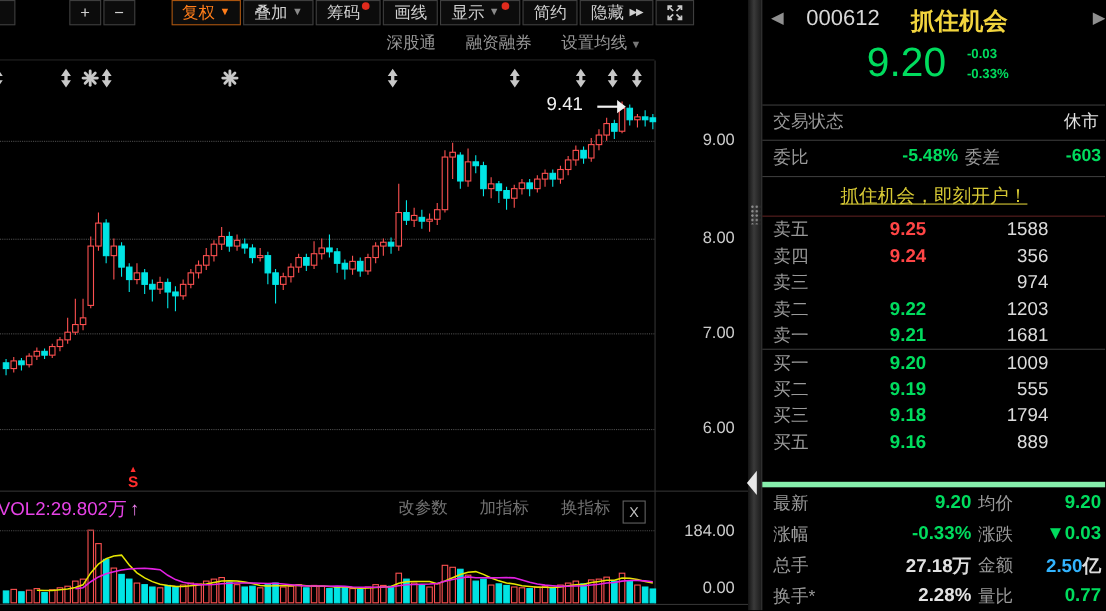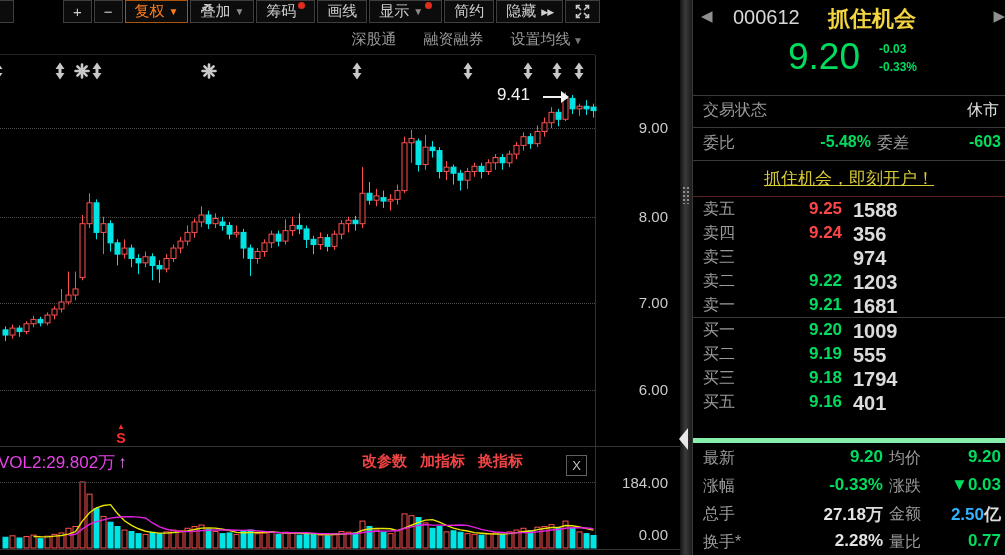--- a/index.html
+++ b/index.html
@@ -2,46 +2,46 @@
 <html><head>
 <meta charset="utf-8">
 <style>
   html,body{margin:0;padding:0;background:#000;}
   #stage{position:relative;width:1005px;height:555px;background:#000;overflow:hidden;
          font-family:"Liberation Sans","DejaVu Sans",sans-serif;}
   
   #toolbar{position:absolute;top:0;left:0;width:680px;height:24px;display:flex;align-items:flex-start;padding-left:63px;box-sizing:border-box;}
   .tbtn{height:23px;box-sizing:border-box;border:1px solid #3e3e3e;background:#0c0c0c;color:#d0d0d0;
         font-size:15px;display:flex;align-items:center;padding:0 9px;margin-right:2px;position:relative;white-space:nowrap;cursor:default;}
-  .tbtn.accent{color:#ff7d1a;border-color:#a9540f;}
+  .tbtn.accent{color:#ff7d1a;border-color:#a9540f;margin-left:31px;}
   .tbtn .caret{font-size:10px;color:#8a8a8a;margin-left:4px;}
   .tbtn.accent .caret{color:#ff7d1a;}
   .tbtn .chev{font-size:9px;letter-spacing:-1px;margin-left:5px;color:#d0d0d0;}
   .tbtn .dot{width:7px;height:7px;border-radius:50%;background:#e02b1d;display:inline-block;margin-left:2px;position:relative;top:-6px;}
   #btn-fragment{position:absolute;top:0;left:-24px;width:38px;height:23px;border:1px solid #3e3e3e;background:#0c0c0c;box-sizing:border-box;}
   #subbar{position:absolute;top:24px;left:0;width:595px;height:31px;display:flex;justify-content:flex-end;align-items:center;
           gap:27px;padding-right:12px;box-sizing:border-box;color:#989898;font-size:15px;border-bottom:1px solid #232323;}
-  .sublink{white-space:nowrap;cursor:default;font-family:Liberation Serif, serif;}
+  .sublink{white-space:nowrap;cursor:default;}
   .sublink .caret{font-size:10px;color:#777;}
   
   .grid{position:absolute;left:0;width:595px;height:0;border-top:1px dotted #4b4b4b;}
   .ylab{position:absolute;left:598px;width:70px;text-align:right;color:#cbcbcb;font-size:15px;}
   #v-border{position:absolute;left:595px;top:55px;height:494px;width:0;border-left:1px solid #333;}
   .hline-left{position:absolute;left:0;width:680px;height:0;border-top:1px solid #333;}
   #chart-svg{position:absolute;left:0;top:0;width:680px;height:555px;}
   #annot{position:absolute;left:468px;top:85px;width:62px;text-align:right;color:#f2f2f2;font-size:17px;}
   #annot-arrow-line{position:absolute;left:543px;top:96px;width:20px;height:2px;background:#f2f2f2;}
   #annot-arrow-head{position:absolute;left:561px;top:91px;width:0;height:0;border-top:6px solid transparent;border-bottom:6px solid transparent;border-left:8px solid #f2f2f2;}
   #sig{position:absolute;left:110px;top:423px;width:22px;text-align:center;color:#ff2d2d;line-height:1;}
   #sig .hat{font-size:8px;display:block;}
   #sig .s{font-size:14px;font-weight:bold;display:block;}
   
   #vol-label{position:absolute;left:-2px;top:451px;color:#e743e7;font-size:17px;white-space:nowrap;}
   #vol-label .up{color:#f080f0;margin-left:3px;}
-  #vol-links{position:absolute;left:362px;top:452px;display:flex;gap:13px;color:#ef4444;font-size:15px;font-weight:bold;}
+  #vol-links{position:absolute;left:362px;top:452px;display:flex;gap:29px;color:#737373;font-size:15px;}
   #vol-close{position:absolute;left:566px;top:455px;width:21px;height:21px;border:1px solid #616161;color:#c0c0c0;
              font-size:13px;display:flex;align-items:center;justify-content:center;box-sizing:border-box;}
   
   #splitter{position:absolute;left:680px;top:0;width:12px;height:555px;background:linear-gradient(90deg,#141414,#3a3a3a 45%,#1b1b1b);}
   #grip{position:absolute;left:2px;top:186px;width:9px;height:18px;
         background-image:radial-gradient(#8d8d8d 1px,transparent 1.2px);background-size:4px 4px;}
   #collapse-arrow{position:absolute;left:-1px;top:428px;width:0;height:0;
         border-top:11px solid transparent;border-bottom:11px solid transparent;border-right:9px solid #e8e8e8;}
   
   #panel{position:absolute;left:692px;top:0;width:313px;height:555px;border-left:1px solid #3a3a3a;box-sizing:border-box;}
@@ -63,21 +63,21 @@
   #weicha-val{position:absolute;right:4px;font-weight:bold;font-size:16px;}
   
   #ad-row{position:absolute;top:160px;left:0;width:100%;height:37px;display:flex;align-items:center;justify-content:center;
           border-bottom:1px solid #5a2020;box-sizing:border-box;}
   #ad-link{color:#d9cb35;font-size:17px;text-decoration:underline;}
   
   #order-book{position:absolute;top:197px;left:0;width:100%;}
   .orow{position:relative;height:24px;}
   .orow .ol{position:absolute;left:10px;top:2px;color:#9a9a9a;font-size:16px;}
   .orow .op{position:absolute;left:60px;top:2px;width:145px;text-align:center;font-size:17px;font-weight:bold;}
-  .orow .ov{position:absolute;left:160px;top:2px;width:100px;font-size:20px;font-weight:bold;color:#dcdcdc;}
+  .orow .ov{position:absolute;left:160px;top:2px;width:100px;text-align:right;font-size:17px;font-weight:normal;color:#dcdcdc;}
   .odivider{height:1px;background:#3a3a3a;}
   
   #stats{position:absolute;top:438px;left:0;width:100%;height:117px;border-top:5px solid #86efac;overflow:hidden;}
   .srow{position:relative;height:28px;}
   .srow .l1{position:absolute;left:10px;top:5px;color:#9a9a9a;font-size:16px;}
   .srow .v1{position:absolute;left:55px;top:4px;width:135px;text-align:right;font-size:17px;font-weight:bold;}
   .srow .l2{position:absolute;left:196px;top:5px;color:#9a9a9a;font-size:16px;}
   .srow .v2{position:absolute;left:222px;top:4px;width:86px;text-align:right;font-size:17px;font-weight:bold;}
   .unit{color:#dcdcdc;}
 </style>
@@ -536,21 +536,21 @@
           <span class="ov">555</span>
         </div>
         <div class="orow">
           <span class="ol">买三</span>
           <span class="op c-green">9.18</span>
           <span class="ov">1794</span>
         </div>
         <div class="orow">
           <span class="ol">买五</span>
           <span class="op c-green">9.16</span>
-          <span class="ov">401</span>
+          <span class="ov">889</span>
         </div>
       </div>
 
     <div id="stats">
         <div class="srow">
           <span class="l1">最新</span>
           <span class="v1 c-green">9.20</span>
           <span class="l2">均价</span>
           <span class="v2 c-green">9.20</span>
         </div>

